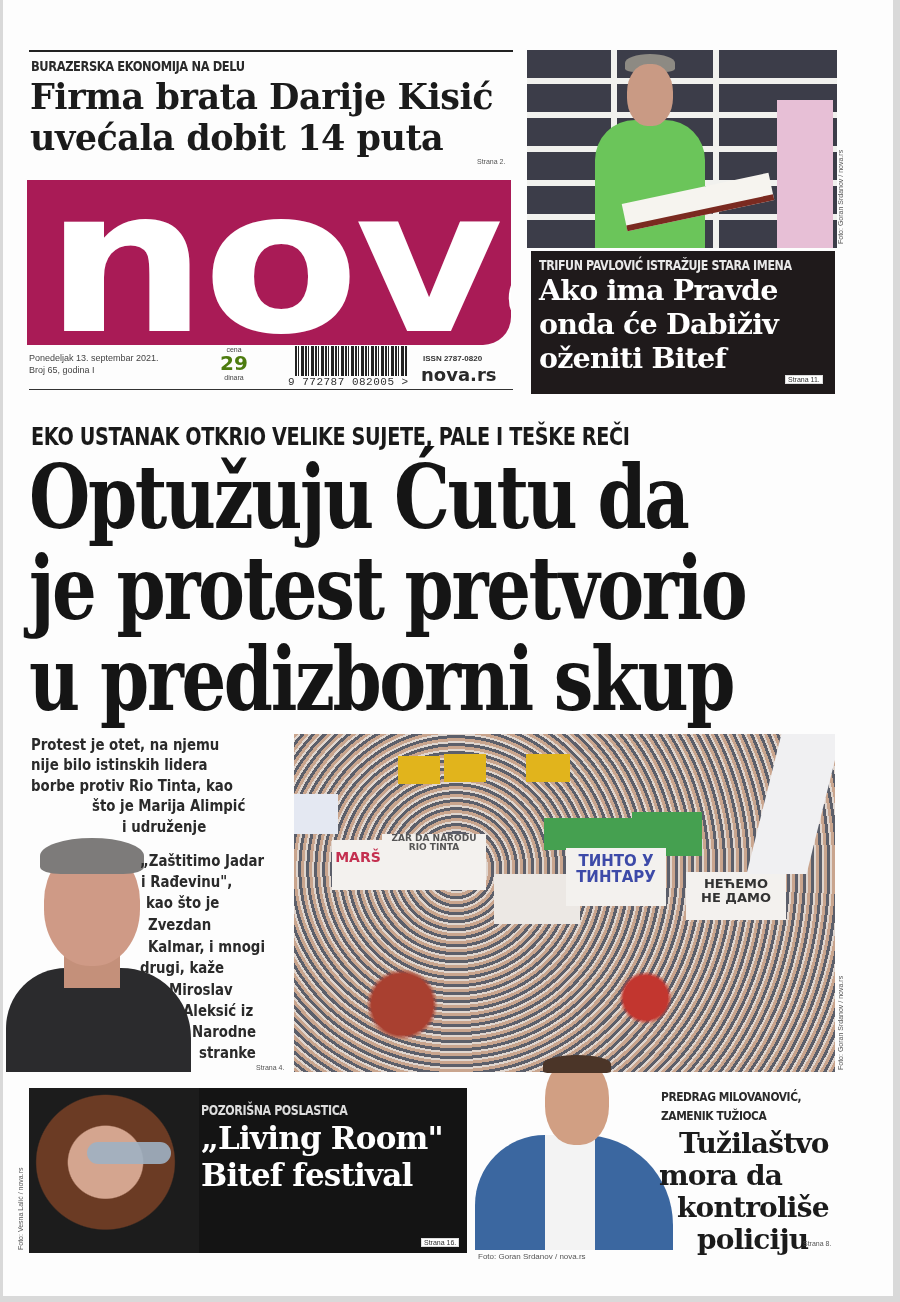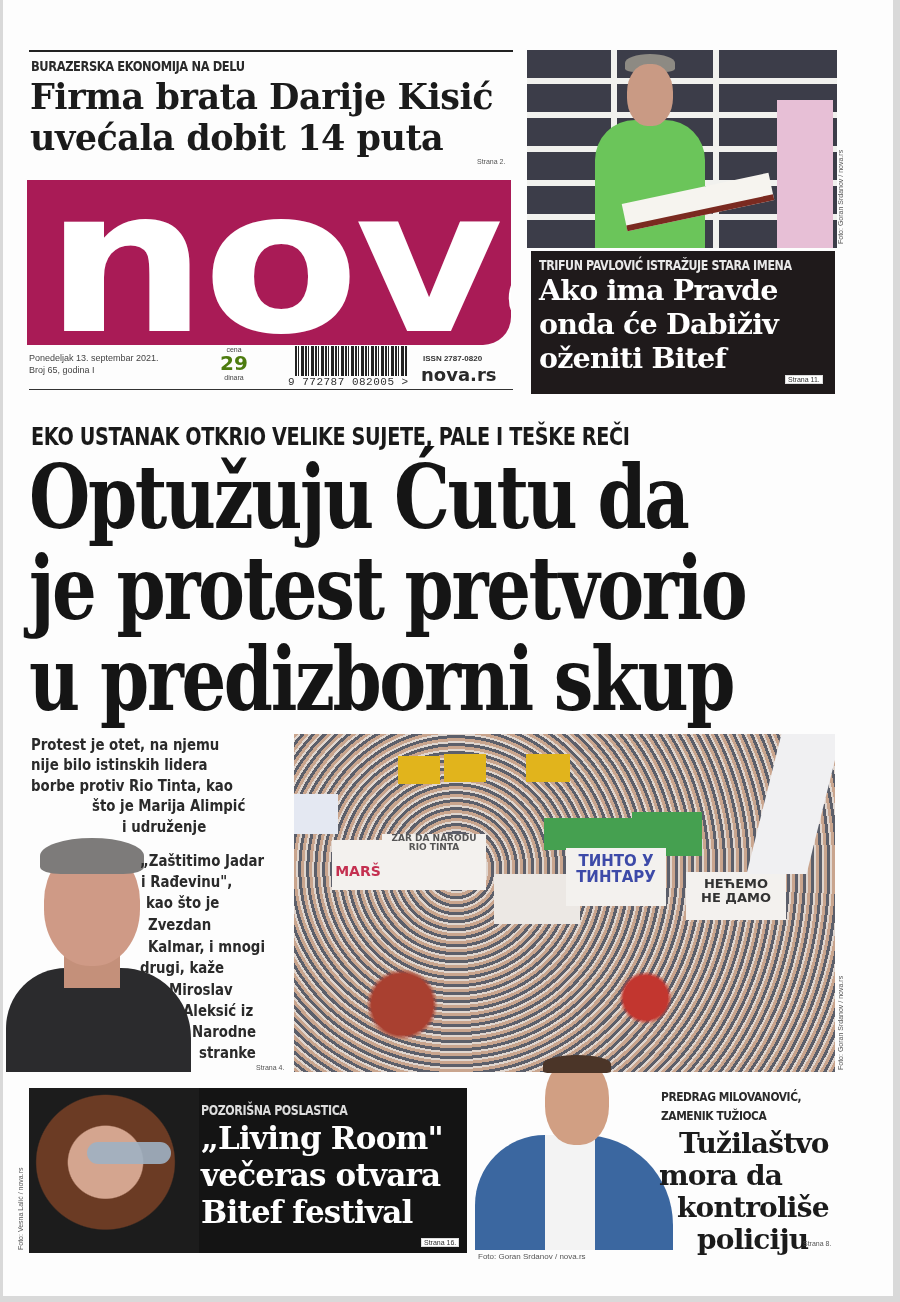--- a/index.html
+++ b/index.html
@@ -169,38 +169,37 @@
   <div class="abs lead" style="left:189px;top:1022px;">Narodne</div>
   <div class="abs lead" style="left:196px;top:1043px;">stranke</div>
   <div class="abs page-ref" style="left:253px;top:1064px;">Strana 4.</div>
 
   <div class="abs crowd">
     <div class="sign-y" style="left:104px;top:22px;width:42px;height:28px;"></div>
     <div class="sign-y" style="left:150px;top:20px;width:42px;height:28px;"></div>
     <div class="sign-y" style="left:232px;top:20px;width:44px;height:28px;"></div>
     <div class="sign-g" style="left:250px;top:84px;width:88px;height:32px;"></div>
     <div class="sign-g" style="left:338px;top:78px;width:70px;height:44px;"></div>
-    <div class="sign" style="left:38px;top:106px;width:52px;height:50px;color:#c43050;font-size:14px;padding-top:24px;">MARŠ</div>
+    <div class="sign" style="left:38px;top:106px;width:52px;height:50px;color:#c43050;font-size:14px;padding-top:10px;">MARŠ</div>
     <div class="sign" style="left:88px;top:100px;width:104px;height:56px;font-size:9px;padding-top:0;color:#555;">ZAR DA NARODU RIO TINTA</div>
     <div class="sign" style="left:200px;top:140px;width:86px;height:50px;background:#ece8e4;"></div>
     <div class="sign" style="left:272px;top:114px;width:100px;height:58px;font-size:15px;padding:6px 4px 0;">ТИНТО У ТИНТАРУ</div>
     <div class="sign" style="left:392px;top:138px;width:100px;height:48px;font-size:13px;padding:5px 6px 0;color:#333;">НЕЋЕМО НЕ ДАМО</div>
     <div class="sign" style="left:0;top:60px;width:44px;height:40px;background:#e4e8f2;"></div>
     <div class="sign" style="left:470px;top:0;width:60px;height:140px;background:#f0f0f2;transform:skewX(-14deg);"></div>
   </div>
   <div class="abs credit-v" style="left:834px;top:1070px;">Foto: Goran Srdanov / nova.rs</div>
 
   <div class="abs credit-v" style="left:14px;top:1250px;">Foto: Vesna Lalić / nova.rs</div>
   <div class="abs living">
     <div class="abs liv-photo"></div>
     <div class="abs liv-glasses"></div>
     <div class="abs kicker kicker-liv">POZORIŠNA POSLASTICA</div>
     <div class="abs hl-liv">
       <div>„Living Room"</div>
-      <div>večeras otvara</div>
       <div>Bitef festival</div>
     </div>
     <div class="abs page-ref strana-box" style="left:392px;top:150px;">Strana 16.</div>
   </div>
 
   <div class="abs suit-photo">
     <div class="abs s-body"></div>
     <div class="abs s-shirt"></div>
     <div class="abs s-face"></div>
     <div class="abs s-hair"></div>

